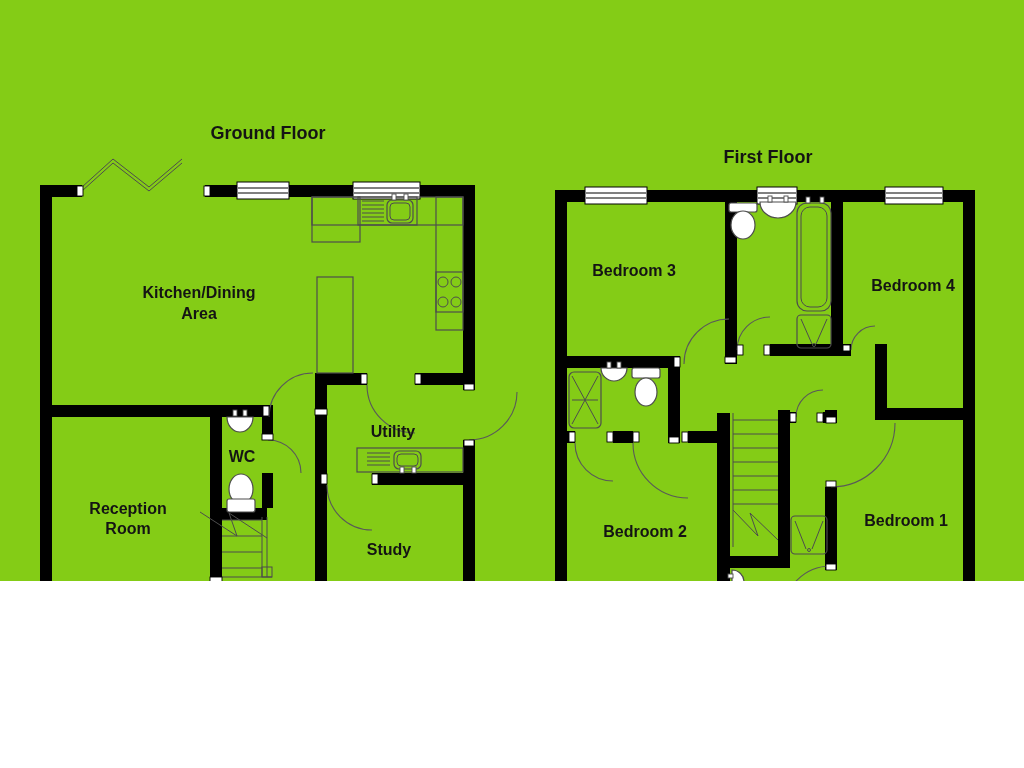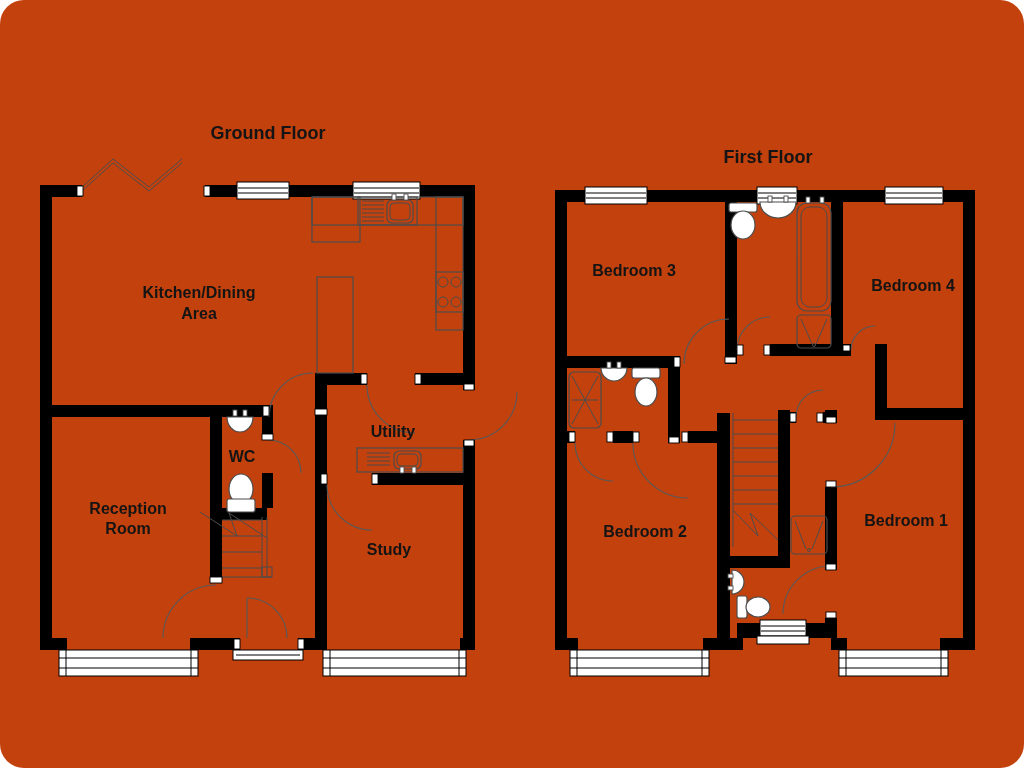--- a/index.html
+++ b/index.html
@@ -1,16 +1,16 @@
 <!DOCTYPE html>
 <html><head>
 <meta charset="utf-8">
 <style>
   html,body{margin:0;padding:0;background:#fff;}
-  .canvas{position:relative;width:1024px;height:768px;background:#c2410c;overflow:hidden;border-radius:24px;}
+  .canvas{position:relative;width:1024px;height:581px;background:#84cc16;overflow:hidden;}
   svg{position:absolute;left:0;top:0;}
   .wall{fill:#000;stroke:none;}
   .fx{fill:none;stroke:#4d4d4d;stroke-width:1.2;}
   .fxw{fill:#fff;stroke:#4d4d4d;stroke-width:1.2;}
   .thin{fill:none;stroke:#4d4d4d;stroke-width:1;}
   .arc{fill:none;stroke:#595959;stroke-width:1.1;}
   .cap{fill:#fff;stroke:#000;stroke-width:0.9;}
   .winr{fill:#fff;stroke:#000;stroke-width:1;}
   .winl{stroke:#000;stroke-width:1;}
   .tap{fill:#fff;stroke:#4d4d4d;stroke-width:0.9;}

